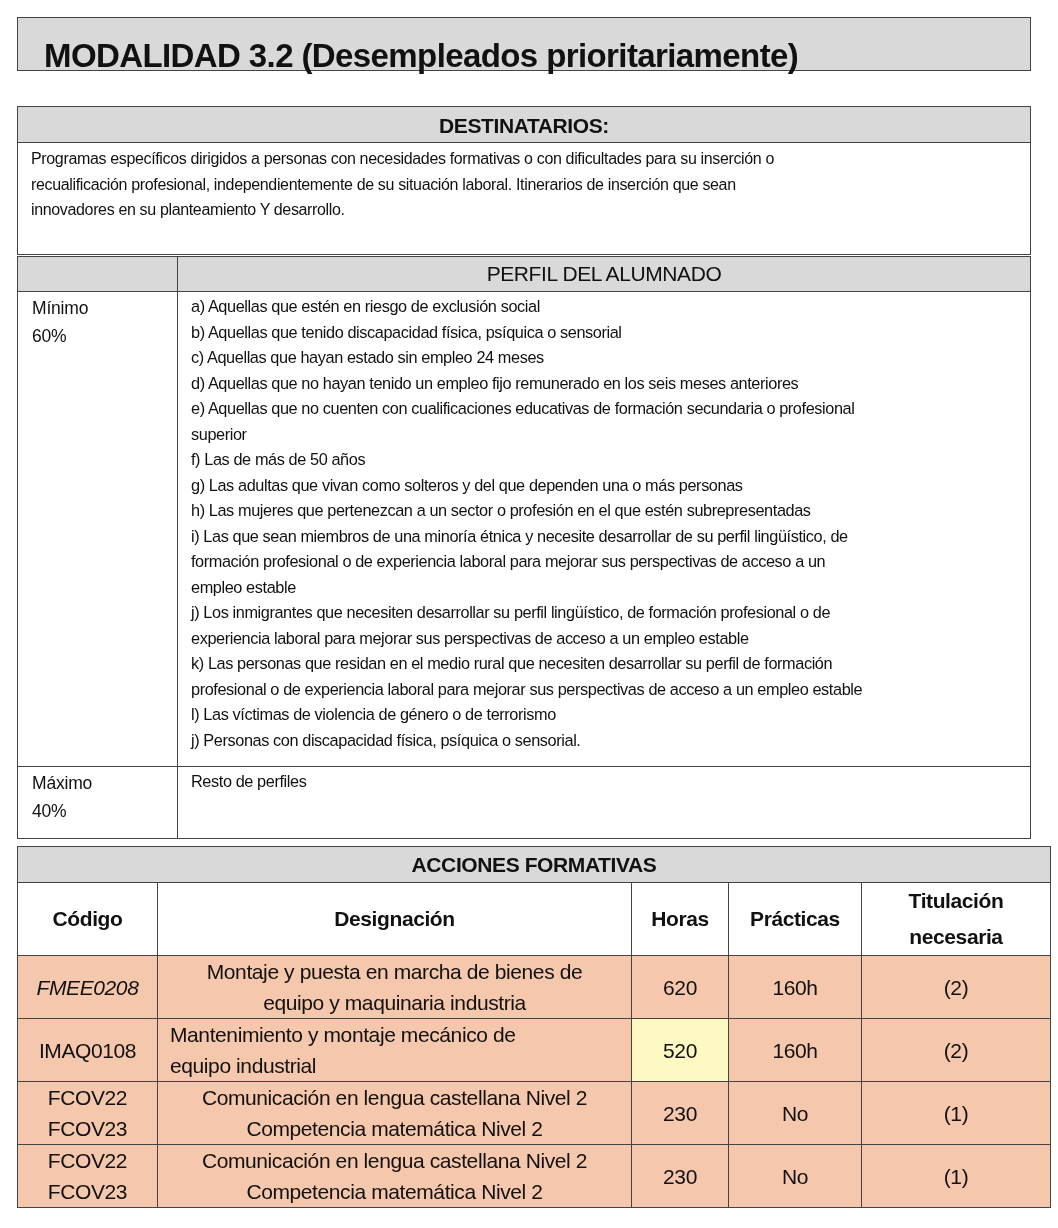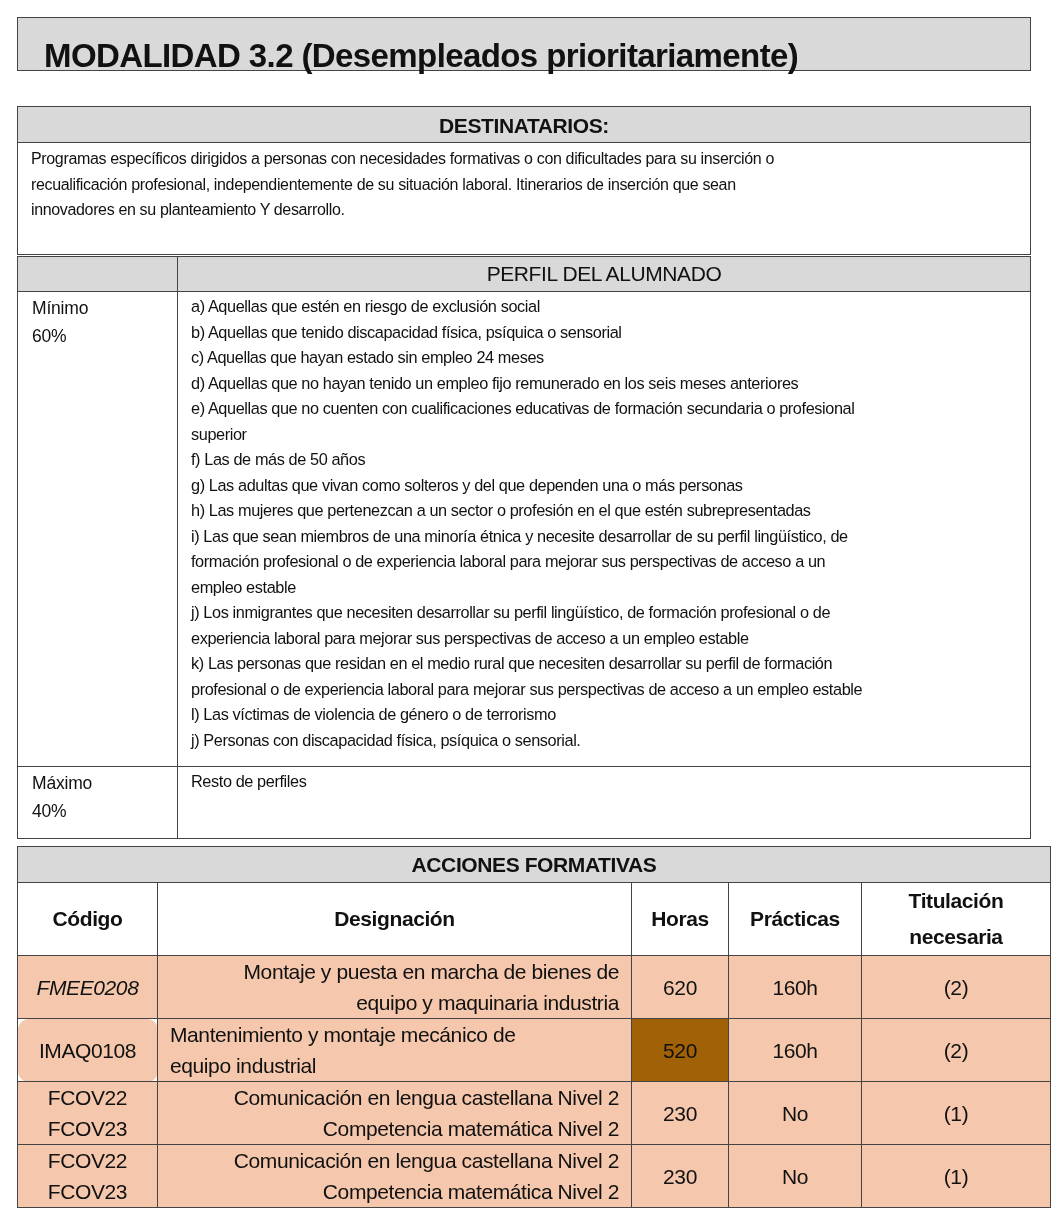--- a/index.html
+++ b/index.html
@@ -23,21 +23,21 @@
   #perfil .lab { width: 145px; padding: 2px 0 0 14px; font-size: 17.5px; line-height: 28px; letter-spacing: -0.2px; }
   #perfil .lines { padding: 2px 0 13px 13px; font-size: 16.3px; line-height: 25.5px; letter-spacing: -0.4px; }
   #perfil .line { display: block; white-space: nowrap; }
   #perfil .max-row td { height: 56px; }
   
   #acc { position: absolute; left: 17px; top: 846px; width: 1034px; border: 1.5px solid #444; }
   #acc td, #acc th { border: 1.5px solid #444; }
   #acc .acc-title { background: #d9d9d9; height: 35px; font-size: 21px; font-weight: bold; letter-spacing: -0.4px; padding: 0; }
   #acc .colh th { height: 68px; font-size: 21px; font-weight: bold; letter-spacing: -0.4px; line-height: 36px; background: #fff; padding: 0; }
   #acc tbody td { background: #f5c7ac; height: 62px; text-align: center; font-size: 21px; line-height: 31px; letter-spacing: -0.4px; padding: 0; }
-  #acc tbody td.desig { text-align: right; padding: 0 12px; }
+  #acc tbody td.desig { text-align: center; padding: 0 12px; }
   #acc tbody td.just { text-align: justify; text-align-last: left; }
   .sub { display: block; }
 </style>
 </head>
 <body>
 
 <div class="box gray" id="title-box">
   <h1>MODALIDAD 3.2 (Desempleados prioritariamente)</h1>
 </div>
 
@@ -115,28 +115,28 @@
         </td>
         <td class="desig" style="background: rgb(245, 199, 172);">
           <span class="sub">Montaje y puesta en marcha de bienes de</span>
           <span class="sub">equipo y maquinaria industria</span>
         </td>
         <td style="background: rgb(245, 199, 172);">620</td>
         <td style="background: rgb(245, 199, 172);">160h</td>
         <td style="background: rgb(245, 199, 172);">(2)</td>
       </tr>
       <tr>
-        <td style="background: rgb(245, 199, 172); border-radius: 11px;">
+        <td style="background: rgb(245, 199, 172);">
           <span class="sub">IMAQ0108</span>
         </td>
         <td class="desig just" style="background: rgb(245, 199, 172);">
           <span class="sub">Mantenimiento y montaje mecánico de</span>
           <span class="sub">equipo industrial</span>
         </td>
-        <td style="background: #a16207;">520</td>
+        <td style="background: #fef9c3;">520</td>
         <td style="background: rgb(245, 199, 172);">160h</td>
         <td style="background: rgb(245, 199, 172);">(2)</td>
       </tr>
       <tr>
         <td style="background: rgb(245, 199, 172);">
           <span class="sub">FCOV22</span>
           <span class="sub">FCOV23</span>
         </td>
         <td class="desig" style="background: rgb(245, 199, 172);">
           <span class="sub">Comunicación en lengua castellana Nivel 2</span>

